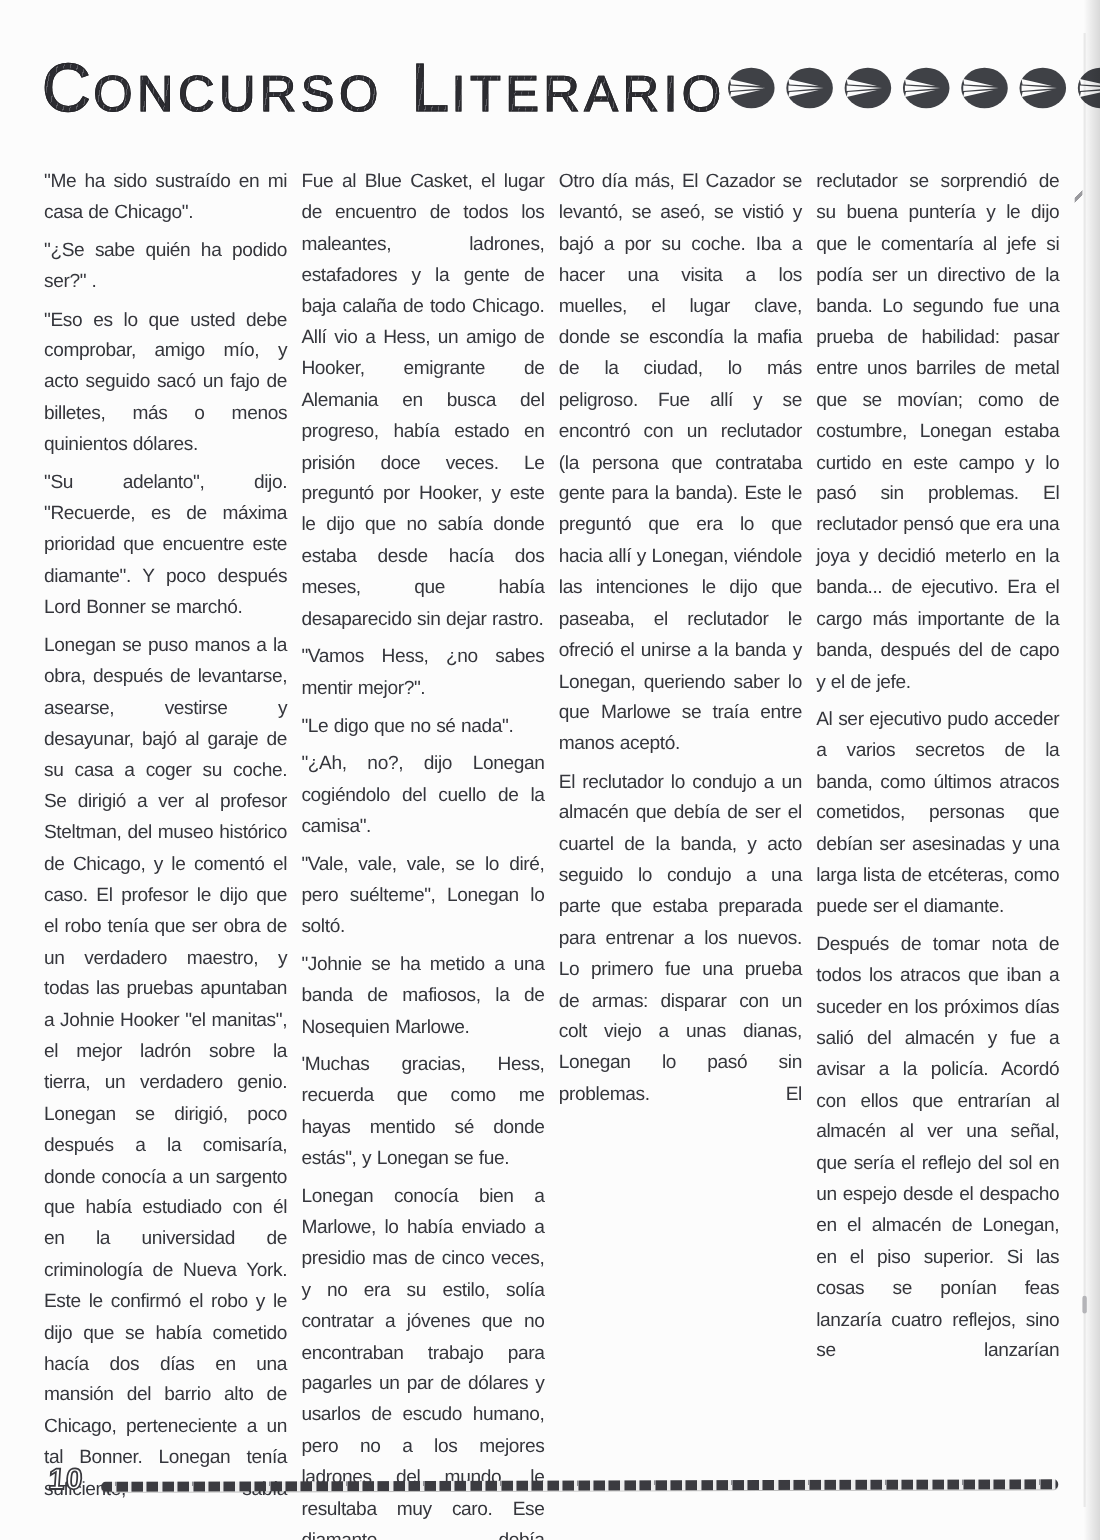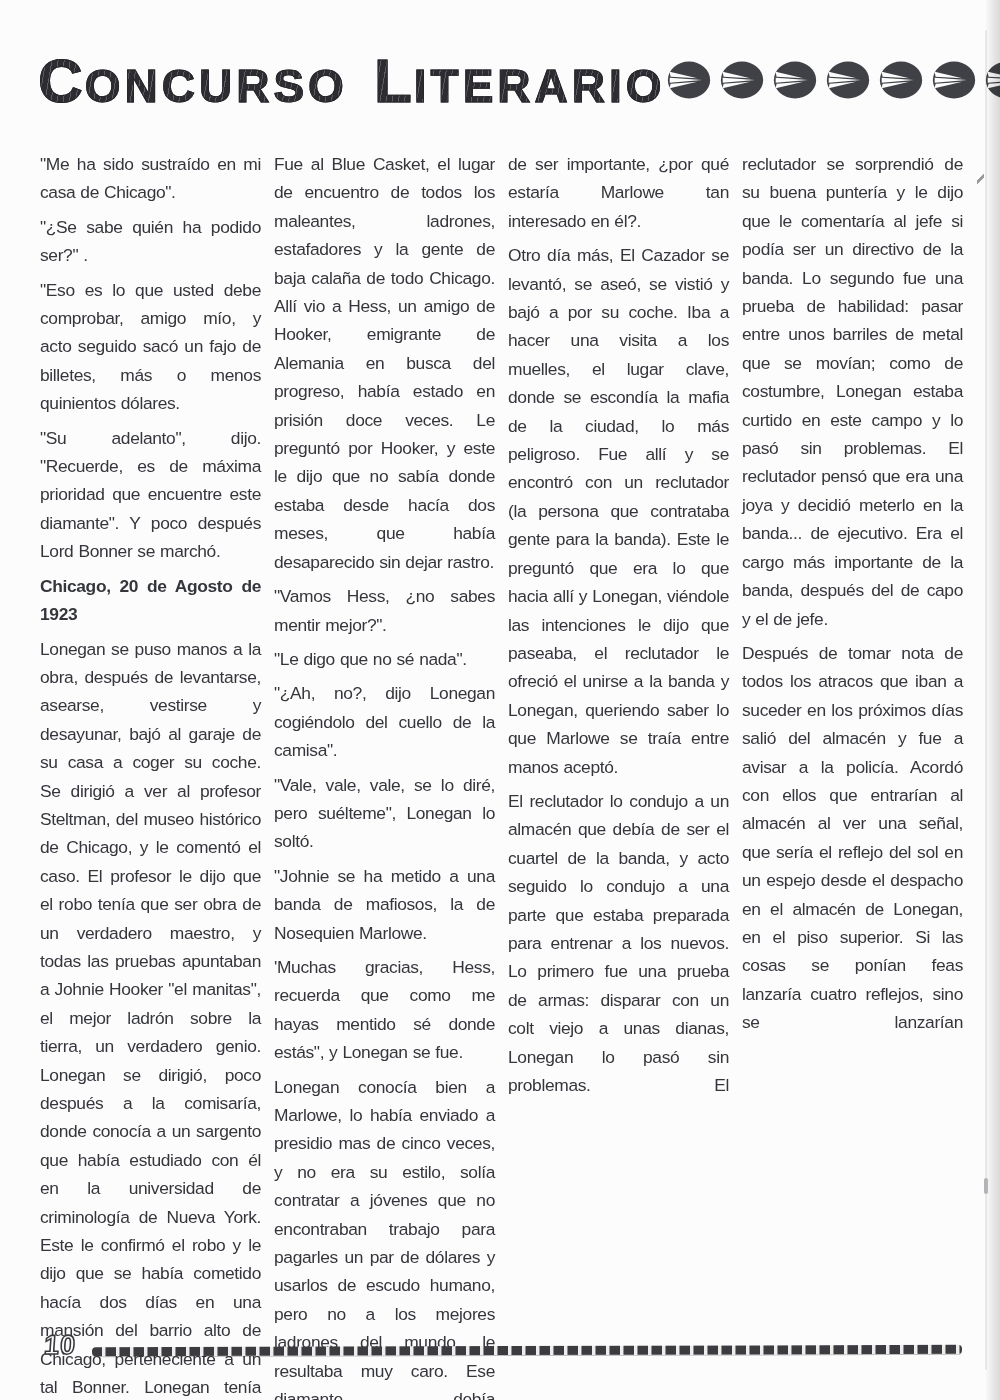--- a/index.html
+++ b/index.html
@@ -11,21 +11,21 @@
     overflow:hidden;
     font-family:"Liberation Sans",sans-serif;
     color:#35363c;
   }
   
   .masthead{
     position:absolute;left:38px;top:40px;right:30px;height:80px;
     display:flex;align-items:center;justify-content:space-between;
   }
   .title{
-    font-weight:700;
+    font-weight:400;
     font-size:46px;
     letter-spacing:4px;
     white-space:nowrap;
     background:repeating-linear-gradient(100deg,#2c2c31 0 4px,#5b5b61 4px 5px,#2c2c31 5px 6px);
     -webkit-background-clip:text;background-clip:text;
     color:transparent;
     -webkit-text-stroke:1px #26262a;
     text-shadow:none;
   }
   .title .cap{font-size:62px;letter-spacing:2px;}
@@ -151,40 +151,39 @@
         </span>
       </div>
   </div>
 
   <div class="columns">
     <div class="col">
         <p class="para">"Me ha sido sustraído en mi casa de Chicago".</p>
         <p class="para">"¿Se sabe quién ha podido ser?" .</p>
         <p class="para">"Eso es lo que usted debe comprobar, amigo mío, y acto seguido sacó un fajo de billetes, más o menos quinientos dólares.</p>
         <p class="para">"Su adelanto", dijo. "Recuerde, es de máxima prioridad que encuentre este diamante". Y poco después Lord Bonner se marchó.</p>
-        <p class="para heading">Chicago, 20 de Agosto de 1923</p>
         <p class="para justify-last">Lonegan se puso manos a la obra, después de levantarse, asearse, vestirse y desayunar, bajó al garaje de su casa a coger su coche. Se dirigió a ver al profesor Steltman, del museo histórico de Chicago, y le comentó el caso. El profesor le dijo que el robo tenía que ser obra de un verdadero maestro, y todas las pruebas apuntaban a Johnie Hooker "el manitas", el mejor ladrón sobre la tierra, un verdadero genio. Lonegan se dirigió, poco después a la comisaría, donde conocía a un sargento que había estudiado con él en la universidad de criminología de Nueva York. Este le confirmó el robo y le dijo que se había cometido hacía dos días en una mansión del barrio alto de Chicago, perteneciente a un tal Bonner. Lonegan tenía suficiente, sabía</p>
       </div>
     <div class="col">
         <p class="para">Fue al Blue Casket, el lugar de encuentro de todos los maleantes, ladrones, estafadores y la gente de baja calaña de todo Chicago. Allí vio a Hess, un amigo de Hooker, emigrante de Alemania en busca del progreso, había estado en prisión doce veces. Le preguntó por Hooker, y este le dijo que no sabía donde estaba desde hacía dos meses, que había desaparecido sin dejar rastro.</p>
         <p class="para">"Vamos Hess, ¿no sabes mentir mejor?".</p>
         <p class="para">"Le digo que no sé nada".</p>
         <p class="para">"¿Ah, no?, dijo Lonegan cogiéndolo del cuello de la camisa".</p>
         <p class="para">"Vale, vale, vale, se lo diré, pero suélteme", Lonegan lo soltó.</p>
         <p class="para">"Johnie se ha metido a una banda de mafiosos, la de Nosequien Marlowe.</p>
         <p class="para">'Muchas gracias, Hess, recuerda que como me hayas mentido sé donde estás", y Lonegan se fue.</p>
         <p class="para justify-last">Lonegan conocía bien a Marlowe, lo había enviado a presidio mas de cinco veces, y no era su estilo, solía contratar a jóvenes que no encontraban trabajo para pagarles un par de dólares y usarlos de escudo humano, pero no a los mejores ladrones del mundo, le resultaba muy caro. Ese diamante debía</p>
       </div>
     <div class="col">
-        <p class="para">de ser importante, ¿por qué estaría Marlowe tan interesado en él?.</p>
         <p class="para">Otro día más, El Cazador se levantó, se aseó, se vistió y bajó a por su coche. Iba a hacer una visita a los muelles, el lugar clave, donde se escondía la mafia de la ciudad, lo más peligroso. Fue allí y se encontró con un reclutador (la persona que contrataba gente para la banda). Este le preguntó que era lo que hacia allí y Lonegan, viéndole las intenciones le dijo que paseaba, el reclutador le ofreció el unirse a la banda y Lonegan, queriendo saber lo que Marlowe se traía entre manos aceptó.</p>
         <p class="para justify-last">El reclutador lo condujo a un almacén que debía de ser el cuartel de la banda, y acto seguido lo condujo a una parte que estaba preparada para entrenar a los nuevos. Lo primero fue una prueba de armas: disparar con un colt viejo a unas dianas, Lonegan lo pasó sin problemas. El</p>
       </div>
     <div class="col">
         <p class="para">reclutador se sorprendió de su buena puntería y le dijo que le comentaría al jefe si podía ser un directivo de la banda. Lo segundo fue una prueba de habilidad: pasar entre unos barriles de metal que se movían; como de costumbre, Lonegan estaba curtido en este campo y lo pasó sin problemas. El reclutador pensó que era una joya y decidió meterlo en la banda... de ejecutivo. Era el cargo más importante de la banda, después del de capo y el de jefe.</p>
+        <p class="para">Al ser ejecutivo pudo acceder a varios secretos de la banda, como últimos atracos cometidos, personas que debían ser asesinadas y una larga lista de etcéteras, como puede ser el diamante.</p>
         <p class="para justify-last">Después de tomar nota de todos los atracos que iban a suceder en los próximos días salió del almacén y fue a avisar a la policía. Acordó con ellos que entrarían al almacén al ver una señal, que sería el reflejo del sol en un espejo desde el despacho en el almacén de Lonegan, en el piso superior. Si las cosas se ponían feas lanzaría cuatro reflejos, sino se lanzarían</p>
       </div>
   </div>
 
   <div class="pagenum">10</div>
   <div class="chain-line"></div>
 
   <div class="scan-edge"></div>
   <div class="scan-line"></div>
   <div class="speck-1"></div>

